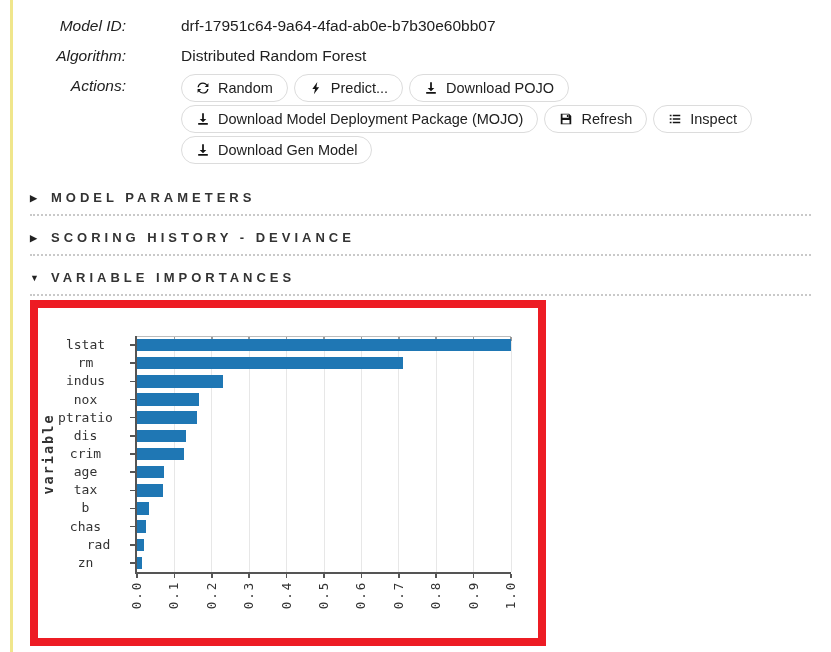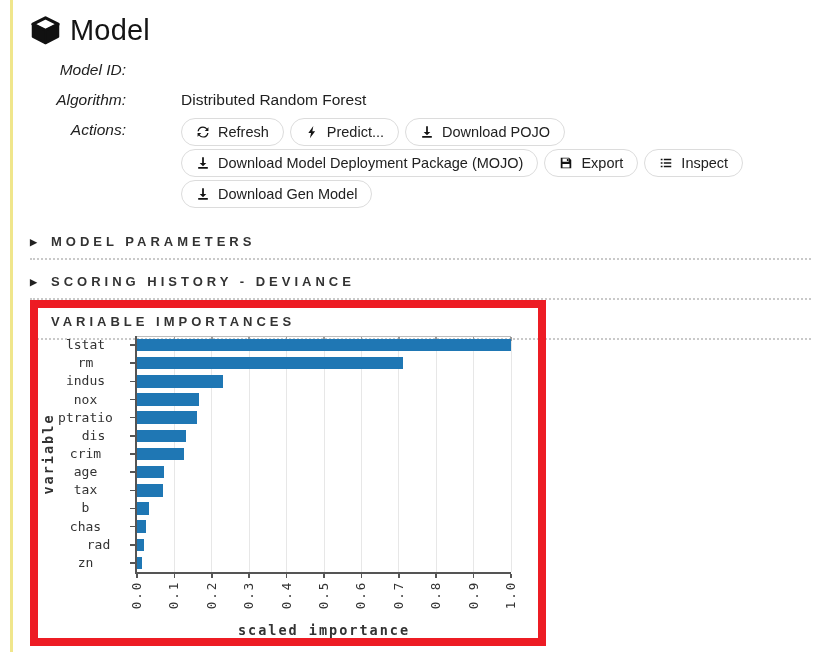--- a/index.html
+++ b/index.html
@@ -50,46 +50,39 @@
   .red-box { position:absolute; left:30px; top:300px; width:516px; height:346px;
              border:8px solid #ed1c24; box-sizing:border-box; z-index:5; pointer-events:none; }
 </style>
 </head>
 <body>
 
 <div class="page">
   <div class="yellow-rule"></div>
 
   <div class="content">
-    <div class="title-row">
-      <svg class="title-icon" width="31" height="31" viewBox="0 0 32 32">
-        <polygon points="16,3 29,9.5 16,16 3,9.5" fill="#fff" stroke="#111" stroke-width="3.2" stroke-linejoin="round"></polygon>
-        <polygon points="3,9.5 16,16 16,29 3,22.5" fill="#111" stroke="#111" stroke-width="2.4" stroke-linejoin="round"></polygon>
-        <polygon points="29,9.5 16,16 16,29 29,22.5" fill="#111" stroke="#111" stroke-width="2.4" stroke-linejoin="round"></polygon>
-      </svg>
-      <span class="title">Model</span>
-    </div>
 
     <div class="meta">
       <div class="meta-row">
         <span class="meta-label">Model ID:</span>
+        <span class="meta-value">drf-17951c64-9a64-4fad-ab0e-b7b30e60bb07</span>
       </div>
       <div class="meta-row">
         <span class="meta-label">Algorithm:</span>
         <span class="meta-value">Distributed Random Forest</span>
       </div>
       <div class="meta-row">
         <span class="meta-label">Actions:</span>
         <div class="btn-rows">
           <div class="btn-row">
             <button class="pill">
               <svg class="ic" viewBox="0 0 16 16">
                   <path d="M8 3a5 5 0 0 1 3.9 1.9L10 6.8h4.2V2.6l-1.5 1.5A6.4 6.4 0 0 0 8 1.6 6.4 6.4 0 0 0 1.7 7h1.5A5 5 0 0 1 8 3zM8 13a5 5 0 0 1-3.9-1.9L6 9.2H1.8v4.2l1.5-1.5A6.4 6.4 0 0 0 8 14.4 6.4 6.4 0 0 0 14.3 9h-1.5A5 5 0 0 1 8 13z"></path>
                 </svg>
-              <span>Refresh</span>
+              <span>Random</span>
             </button>
             <button class="pill">
               <svg class="ic" viewBox="0 0 16 16">
                   <path d="M9.5 1 3.8 9h3.1L5.6 15l6-8H8.4z"></path>
                 </svg>
               <span>Predict...</span>
             </button>
             <button class="pill">
               <svg class="ic" viewBox="0 0 16 16">
                   <path d="M7 1.5h2V8h2.8L8 11.8 4.2 8H7zM2.5 12.5h11v2h-11z"></path>
@@ -101,21 +94,21 @@
             <button class="pill">
               <svg class="ic" viewBox="0 0 16 16">
                   <path d="M7 1.5h2V8h2.8L8 11.8 4.2 8H7zM2.5 12.5h11v2h-11z"></path>
                 </svg>
               <span>Download Model Deployment Package (MOJO)</span>
             </button>
             <button class="pill">
               <svg class="ic" viewBox="0 0 16 16">
                   <path fill-rule="evenodd" d="M2 2h9.5L14 4.5V14H2zm2 .8v3.7h7V2.8zm5 .7h1.6v2.3H9zM4 9v4h8V9z"></path>
                 </svg>
-              <span>Export</span>
+              <span>Refresh</span>
             </button>
             <button class="pill">
               <svg class="ic" viewBox="0 0 16 16">
                   <path d="M2 3.2h2v1.6H2zm3.5 0H14v1.6H5.5zM2 7.2h2v1.6H2zm3.5 0H14v1.6H5.5zm-3.5 4h2v1.6H2zm3.5 0H14v1.6H5.5z"></path>
                 </svg>
               <span>Inspect</span>
             </button>
           </div>
           <div class="btn-row">
             <button class="pill">
@@ -140,21 +133,20 @@
       </div>
       <div class="section">
         <span class="tri">▼</span>
         <span>VARIABLE IMPORTANCES</span>
       </div>
     </div>
   </div>
 
   <div class="chart-layer" id="chart-layer">
     <div class="axis-title axis-title-y" style="left:-8px; top:446px; width:112px; height:16px;">variable</div>
-    <div class="axis-title" style="left:174px; top:622px; width:300px;">scaled importance</div>
   <div class="axis-dark" style="left: 135px; top: 336px; width: 2px; height: 238px;"></div>
       <div class="axis-dark" style="left: 135px; top: 572px; width: 376px; height: 2px;"></div>
       <div class="axis-light" style="left: 137px; top: 336px; width: 374px; height: 1px;"></div>
       <div class="tick-dark" style="left: 136.25px; top: 574px; width: 1.5px; height: 4px;"></div>
       <div class="xlab" style="left: 117px; top: 588px;">0.0</div>
       <div class="gridline" style="left: 173.9px; top: 337px; height: 235px;"></div>
       <div class="tick-top" style="left: 173.65px; top: 337px; width: 1.5px; height: 4px;"></div>
       <div class="tick-dark" style="left: 173.65px; top: 574px; width: 1.5px; height: 4px;"></div>
       <div class="xlab" style="left: 154.4px; top: 588px;">0.1</div>
       <div class="gridline" style="left: 211.3px; top: 337px; height: 235px;"></div>
@@ -201,21 +193,21 @@
       <div class="bar" style="left: 137px; top: 356.981px; width: 265.54px; height: 12.5px; background: rgb(31, 119, 180);"></div>
       <div class="ylab" style="left: 40px; top: 372.385px;">indus</div>
       <div class="tick-dark" style="left: 130px; top: 380.635px; width: 5px; height: 1.5px;"></div>
       <div class="bar" style="left: 137px; top: 375.135px; width: 86.02px; height: 12.5px; background: rgb(31, 119, 180);"></div>
       <div class="ylab" style="left: 40px; top: 390.538px;">nox</div>
       <div class="tick-dark" style="left: 130px; top: 398.788px; width: 5px; height: 1.5px;"></div>
       <div class="bar" style="left: 137px; top: 393.288px; width: 62.084px; height: 12.5px; background: rgb(31, 119, 180);"></div>
       <div class="ylab" style="left: 40px; top: 408.692px;">ptratio</div>
       <div class="tick-dark" style="left: 130px; top: 416.942px; width: 5px; height: 1.5px;"></div>
       <div class="bar" style="left: 137px; top: 411.442px; width: 59.84px; height: 12.5px; background: rgb(31, 119, 180);"></div>
-      <div class="ylab" style="left: 48px; top: 426.846px;">dis</div>
+      <div class="ylab" style="left: 40px; top: 426.846px;">dis</div>
       <div class="tick-dark" style="left: 130px; top: 435.096px; width: 5px; height: 1.5px;"></div>
       <div class="bar" style="left: 137px; top: 429.596px; width: 48.994px; height: 12.5px; background: rgb(31, 119, 180);"></div>
       <div class="ylab" style="left: 40px; top: 445px;">crim</div>
       <div class="tick-dark" style="left: 130px; top: 453.25px; width: 5px; height: 1.5px;"></div>
       <div class="bar" style="left: 137px; top: 447.75px; width: 47.124px; height: 12.5px; background: rgb(31, 119, 180);"></div>
       <div class="ylab" style="left: 40px; top: 463.154px;">age</div>
       <div class="tick-dark" style="left: 130px; top: 471.404px; width: 5px; height: 1.5px;"></div>
       <div class="bar" style="left: 137px; top: 465.904px; width: 27.302px; height: 12.5px; background: rgb(31, 119, 180);"></div>
       <div class="ylab" style="left: 40px; top: 481.308px;">tax</div>
       <div class="tick-dark" style="left: 130px; top: 489.558px; width: 5px; height: 1.5px;"></div>

